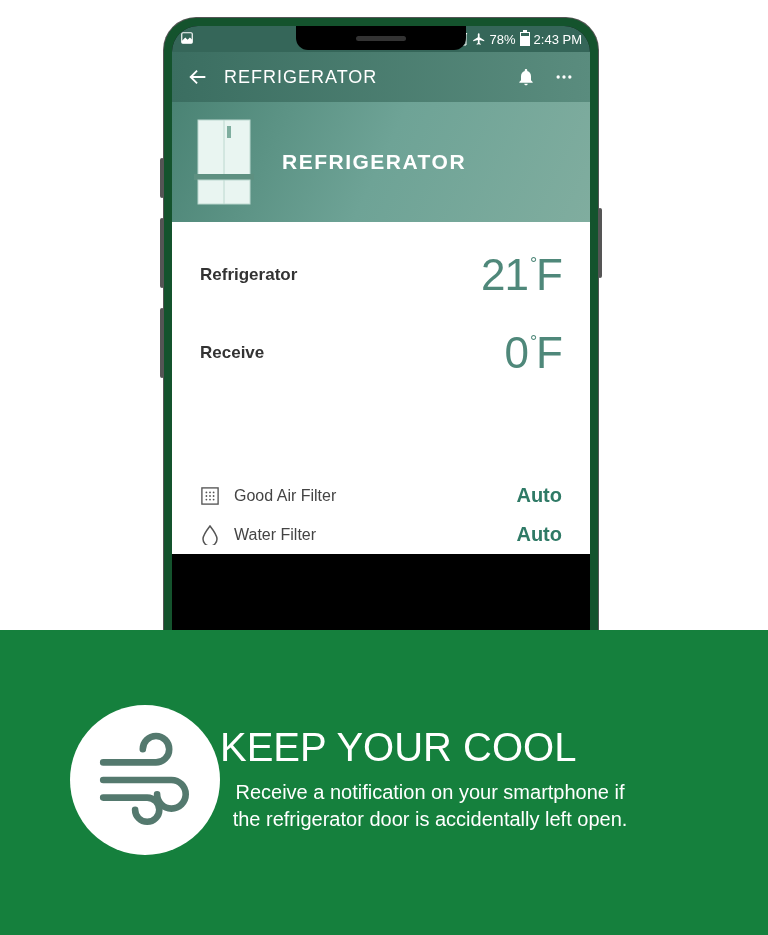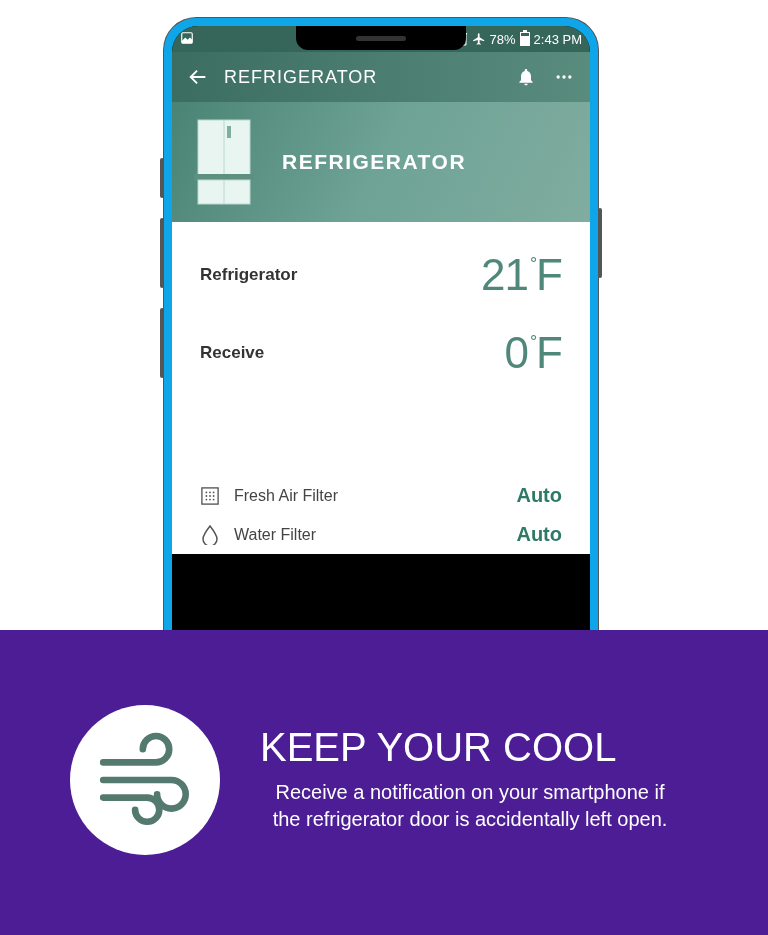--- a/index.html
+++ b/index.html
@@ -12,21 +12,21 @@
     overflow: hidden;
   }
 
   
   .phone {
     position: absolute;
     left: 164px;
     top: 18px;
     width: 434px;
     height: 620px;
-    background: #0ea5e9;
+    background: #14532d;
     border-radius: 32px 32px 0 0;
     padding: 8px;
     box-shadow: 0 0 0 1px #555;
   }
   .phone-inner {
     width: 100%;
     height: 100%;
     background: #000;
     border-radius: 26px 26px 0 0;
     overflow: hidden;
@@ -174,26 +174,25 @@
     color: #2f7a66;
   }
 
   
   .promo {
     position: absolute;
     left: 0;
     right: 0;
     top: 630px;
     bottom: 0;
-    background: #4c1d95;
+    background: #15803d;
     color: #fff;
     display: flex;
     align-items: center;
     padding: 24px 60px 30px 70px;
-    gap: 40px;
   }
   .promo-icon {
     width: 150px;
     height: 150px;
     border-radius: 50%;
     background: #fff;
     flex-shrink: 0;
     display:flex;align-items:center;justify-content:center;
   }
   .promo-text h2 {
@@ -334,21 +333,21 @@
               <circle cx="10" cy="6" r="1" fill="#555"></circle>
               <circle cx="14" cy="6" r="1" fill="#555"></circle>
             <circle cx="6" cy="10" r="1" fill="#555"></circle>
               <circle cx="10" cy="10" r="1" fill="#555"></circle>
               <circle cx="14" cy="10" r="1" fill="#555"></circle>
             <circle cx="6" cy="14" r="1" fill="#555"></circle>
               <circle cx="10" cy="14" r="1" fill="#555"></circle>
               <circle cx="14" cy="14" r="1" fill="#555"></circle>
           </svg>
         </div>
-        <div class="filter-label">Fresh Air Filter</div>
+        <div class="filter-label">Good Air Filter</div>
         <div class="filter-value">Auto</div>
       </div>
       <div class="filter-row">
         <div class="filter-icon">
           <svg width="16" height="20" viewBox="0 0 16 20">
               <path d="M8 1 C8 1 15 10 15 14 A7 7 0 0 1 1 14 C1 10 8 1 8 1 Z" fill="none" stroke="#555" stroke-width="1.5"></path>
             </svg>
         </div>
         <div class="filter-label">Water Filter</div>
         <div class="filter-value">Auto</div>

